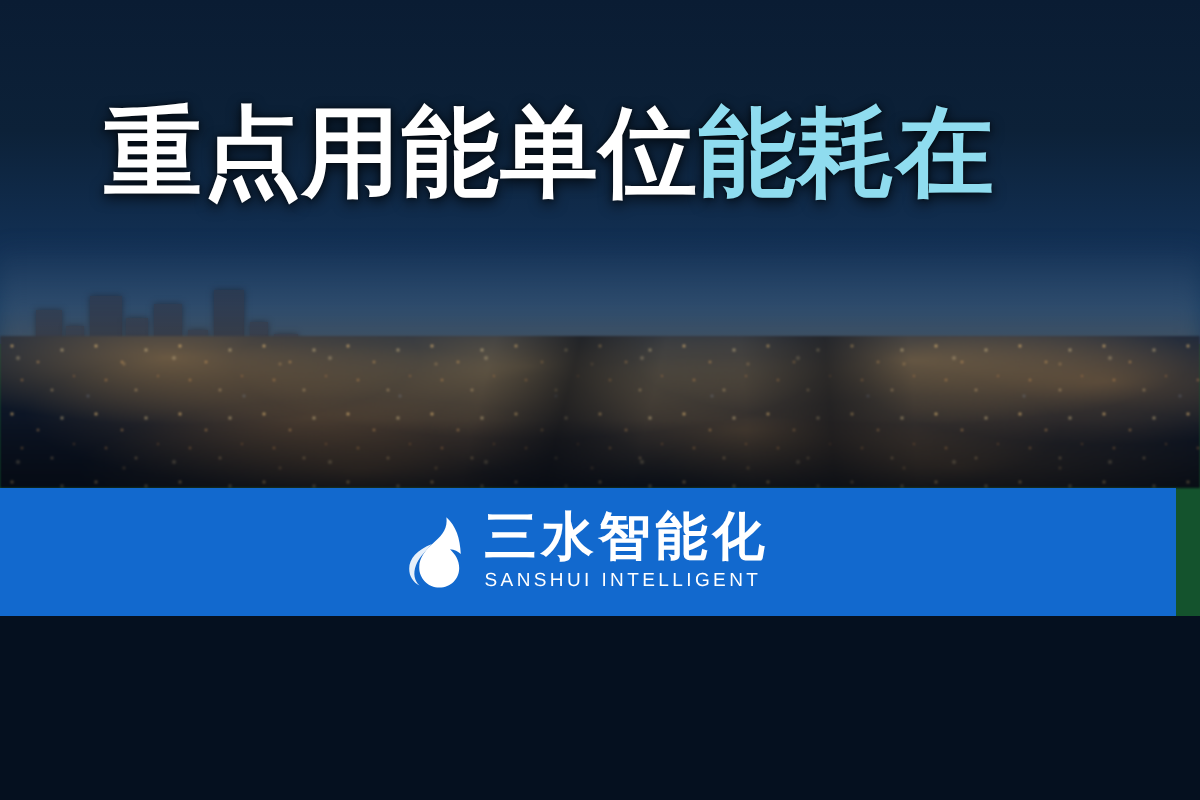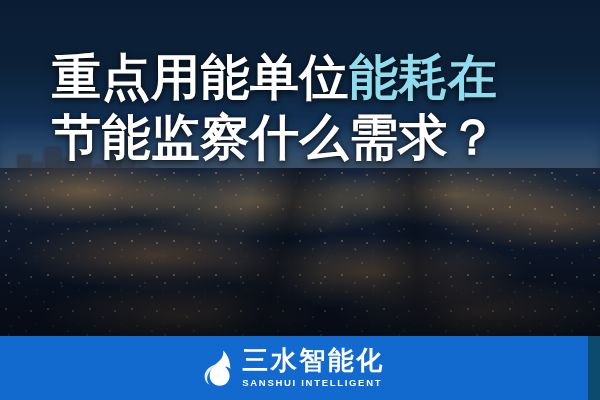--- a/index.html
+++ b/index.html
@@ -3,23 +3,23 @@
 <meta charset="utf-8">
 <style>
   * { margin:0; padding:0; box-sizing:border-box; }
   html,body { width:600px; height:400px; overflow:hidden; }
   body {
     font-family:"Liberation Sans","DejaVu Sans",sans-serif;
     background:#05101f;
   }
   .banner {
     position:relative;
-    width:600px; height:400px;
+    width:600px; height:308px;
     overflow:hidden;
-    background:#0c4a6e;
+    background:#14532d;
   }
 
   
   .bg { position:absolute; inset:0; }
 
   .sky {
     position:absolute; left:0; right:0; top:0; height:172px;
     background:linear-gradient(180deg,
         #0a1c33 0%,
         #0c2138 38%,
@@ -119,21 +119,21 @@
     display:flex; align-items:center; justify-content:center;
   }
   .logo { display:flex; align-items:center; gap:9px; }
   .logo-mark { width:30px; height:37px; display:block; flex:none; }
   .logo-text { display:flex; flex-direction:column; justify-content:center; }
   .logo-cn {
     color:#ffffff; font-size:26px; font-weight:700;
     letter-spacing:2.5px; line-height:27px;
   }
   .logo-en {
-    color:#ffffff; font-size:9.5px; font-weight:700;
+    color:#ffffff; font-size:9.5px; font-weight:400;
     letter-spacing:1.7px; line-height:13px; margin-top:2px;
   }
 </style>
 </head>
 <body>
 
 <div class="banner">
 
   <div class="bg">
     <div class="sky"></div>
@@ -161,23 +161,20 @@
       <div class="speck"></div>
       <div class="speck2"></div>
       <div class="streaks"></div>
     </div>
   </div>
 
   <div class="headline">
     <div class="line">
       <span class="w">重点用能单位</span><span class="c">能耗在</span>
     </div>
-    <div class="line">
-      <span class="w">节能监察什么需求？</span>
-    </div>
   </div>
 
   <div class="footer">
     <div class="logo">
       <svg class="logo-mark" viewBox="0 0 30 37" aria-hidden="true">
         <path d="M20.2 0.6 C20.9 6.0 18.4 9.2 14.6 12.6 C9.8 16.9 6.6 20.6 6.6 25.6
                  C6.6 31.4 11.1 35.8 16.7 35.8 C22.3 35.8 26.6 31.5 26.6 26.0
                  C26.6 22.0 24.6 19.2 22.0 16.6 C24.3 16.8 26.0 17.6 27.4 19.0
                  C27.0 11.2 25.1 5.0 20.2 0.6 Z" fill="#ffffff"></path>
         <path d="M13.0 14.0 C9.0 18.2 6.3 21.3 5.0 24.6 C3.4 28.7 4.2 32.4 6.8 34.8

